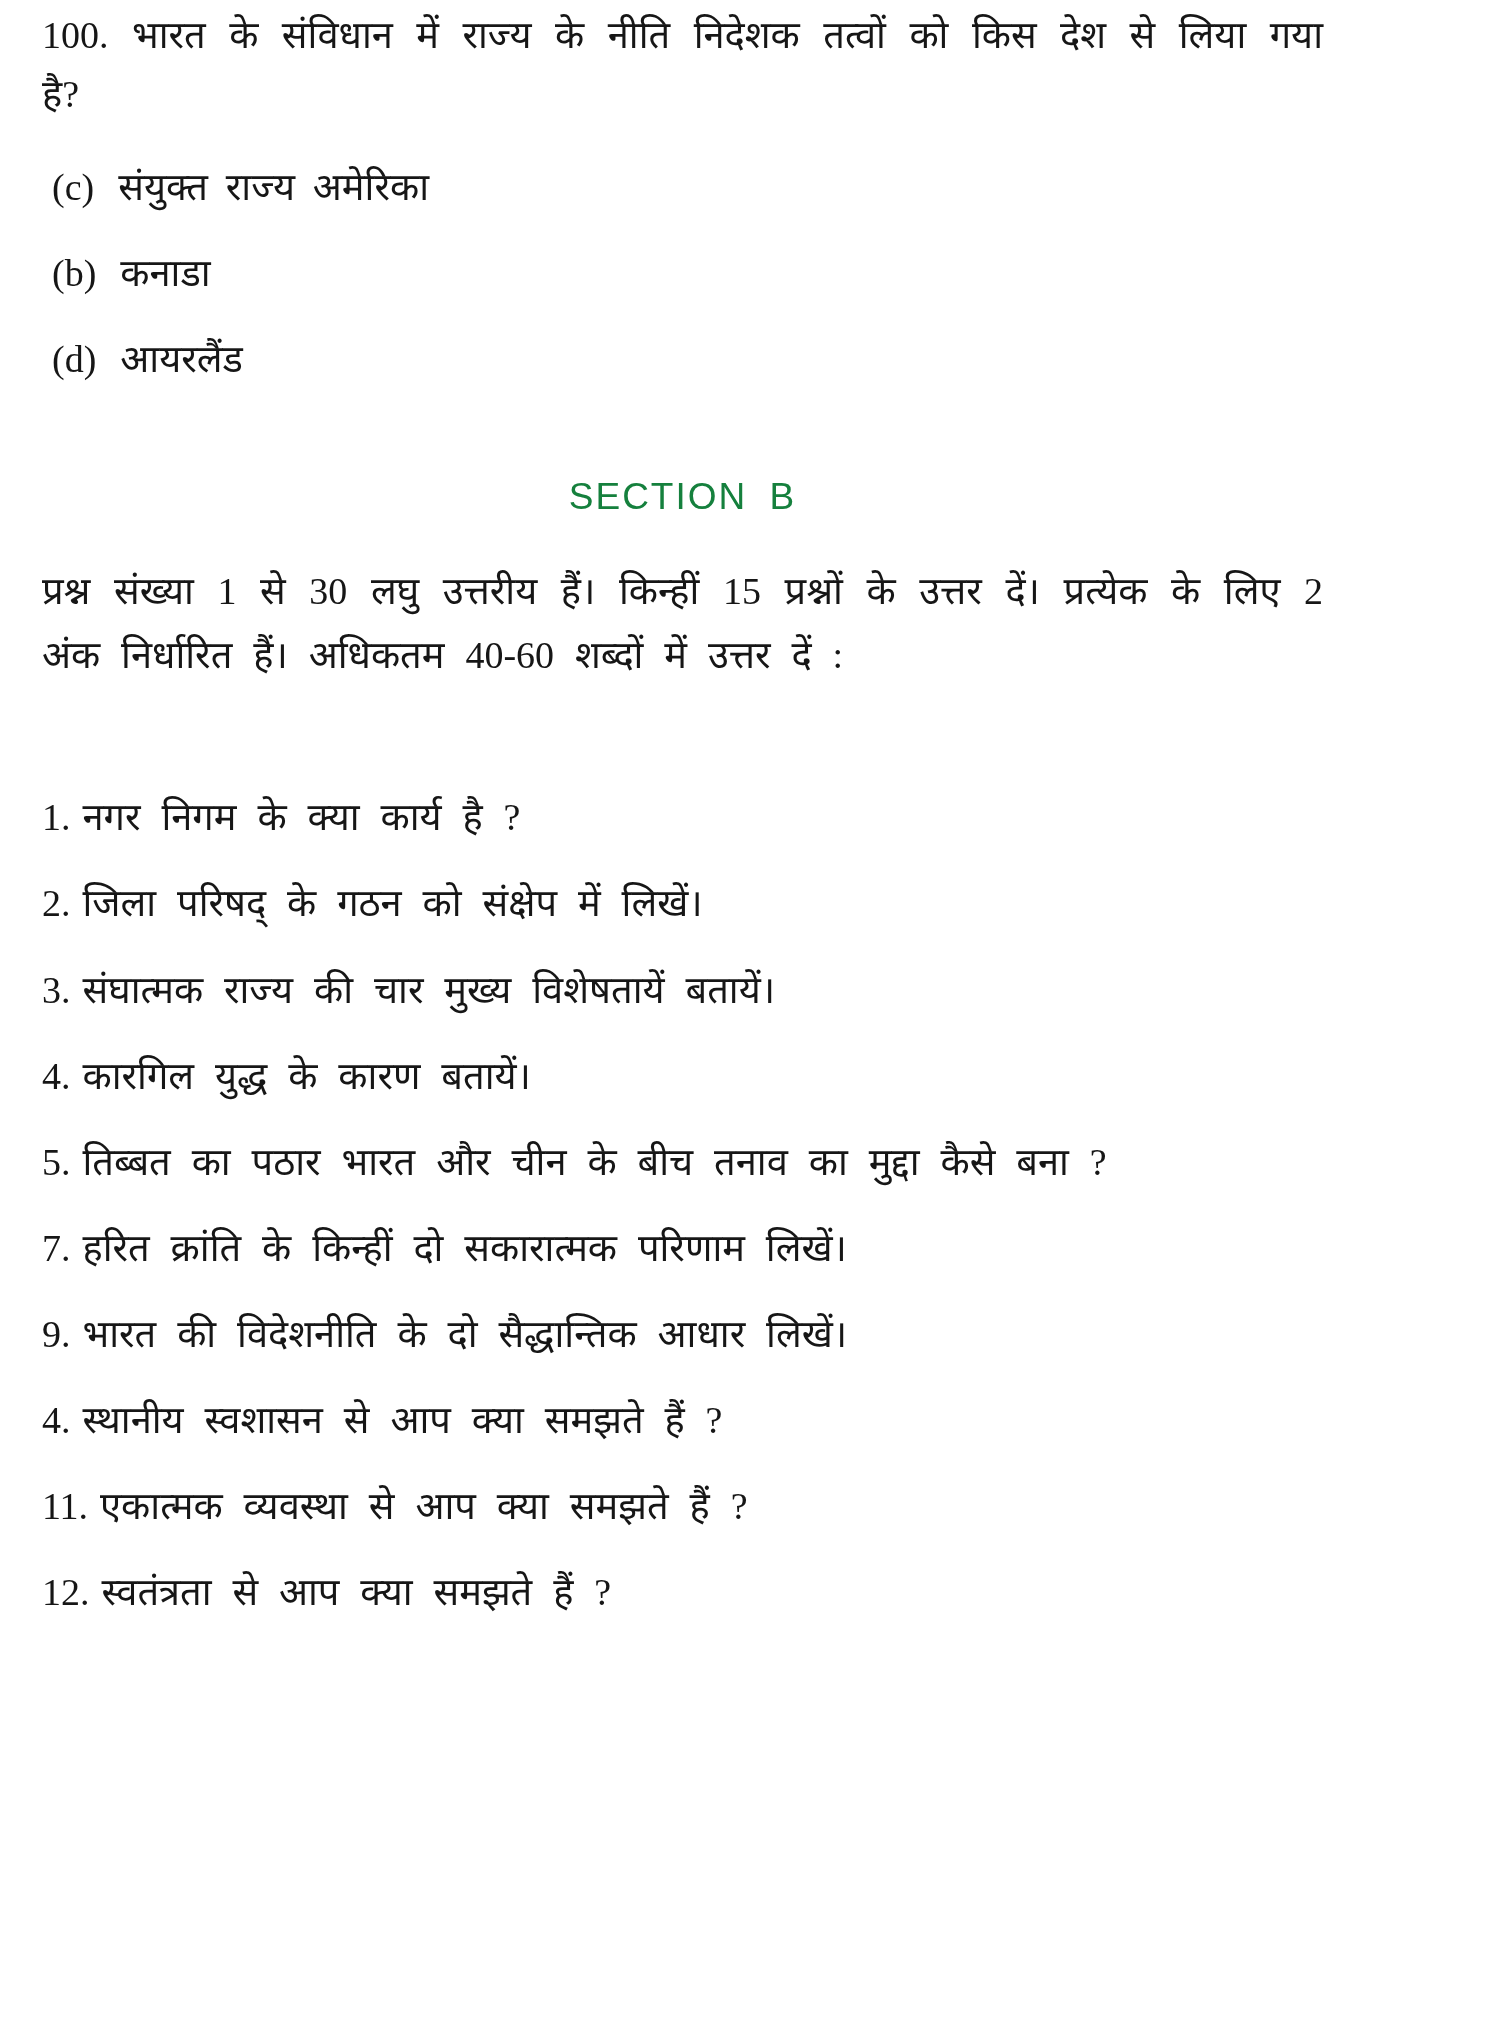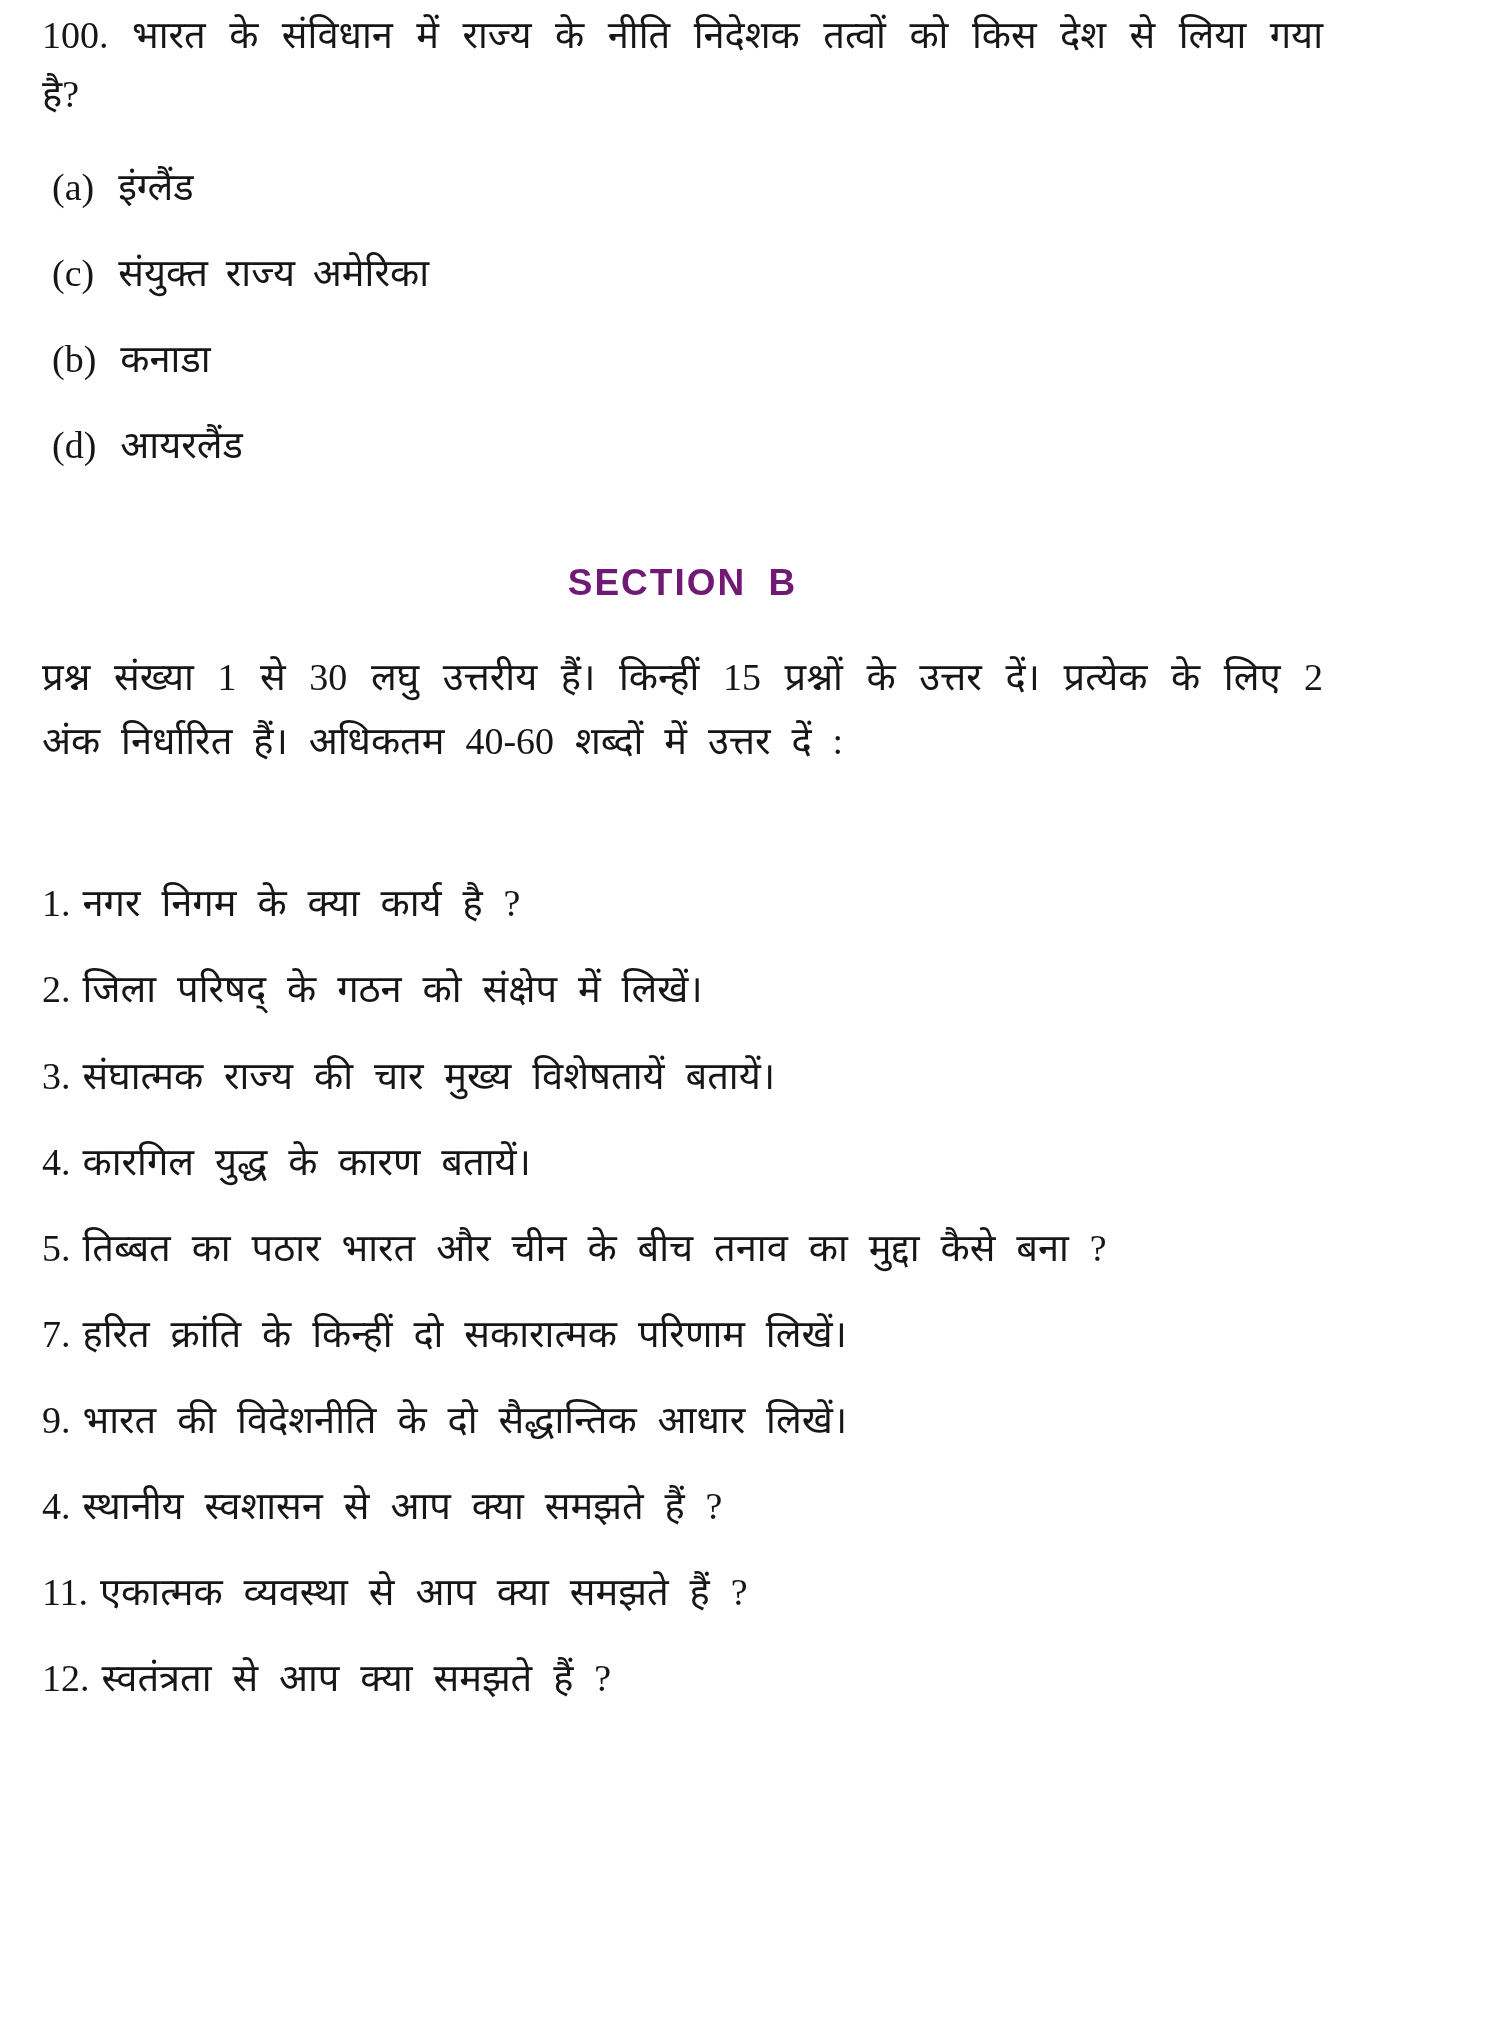--- a/index.html
+++ b/index.html
@@ -27,24 +27,24 @@
     margin-bottom: 44px;
     word-spacing: 0.22em;
     padding-left: 10px;
   }
   .opt-label { display: inline-block; margin-right: 24px; }
   .section-heading {
     margin-top: 96px;
     text-align: center;
     font-family: "Liberation Sans", sans-serif;
     font-size: 37px;
-    font-weight: 700;
+    font-weight: 400;
     letter-spacing: 2px;
     word-spacing: 10px;
-    color: #701a75;
+    color: #15803d;
   }
   .instructions {
     margin-top: 42px;
     font-size: 38px;
     line-height: 1.68;
     text-align: justify;
     word-spacing: 0.30em;
   }
   .questions { margin-top: 100px; }
   .question {
@@ -65,21 +65,20 @@
   }
 </style>
 </head>
 <body>
 
 <div class="page">
 
   <section>
     <p class="q100-text">100. भारत के संविधान में राज्य के नीति निदेशक तत्वों को किस देश से लिया गया है?</p>
     <div class="options">
-        <div class="option"><span class="opt-label">(a)</span><span class="opt-text">इंग्लैंड</span></div>
         <div class="option"><span class="opt-label">(c)</span><span class="opt-text">संयुक्त राज्य अमेरिका</span></div>
         <div class="option"><span class="opt-label">(b)</span><span class="opt-text">कनाडा</span></div>
         <div class="option"><span class="opt-label">(d)</span><span class="opt-text">आयरलैंड</span></div>
       </div>
   </section>
 
   <h2 class="section-heading">SECTION B</h2>
 
   <p class="instructions">प्रश्न संख्या 1 से 30 लघु उत्तरीय हैं। किन्हीं 15 प्रश्नों के उत्तर दें। प्रत्येक के लिए 2 अंक निर्धारित हैं। अधिकतम 40-60 शब्दों में उत्तर दें :</p>
 

